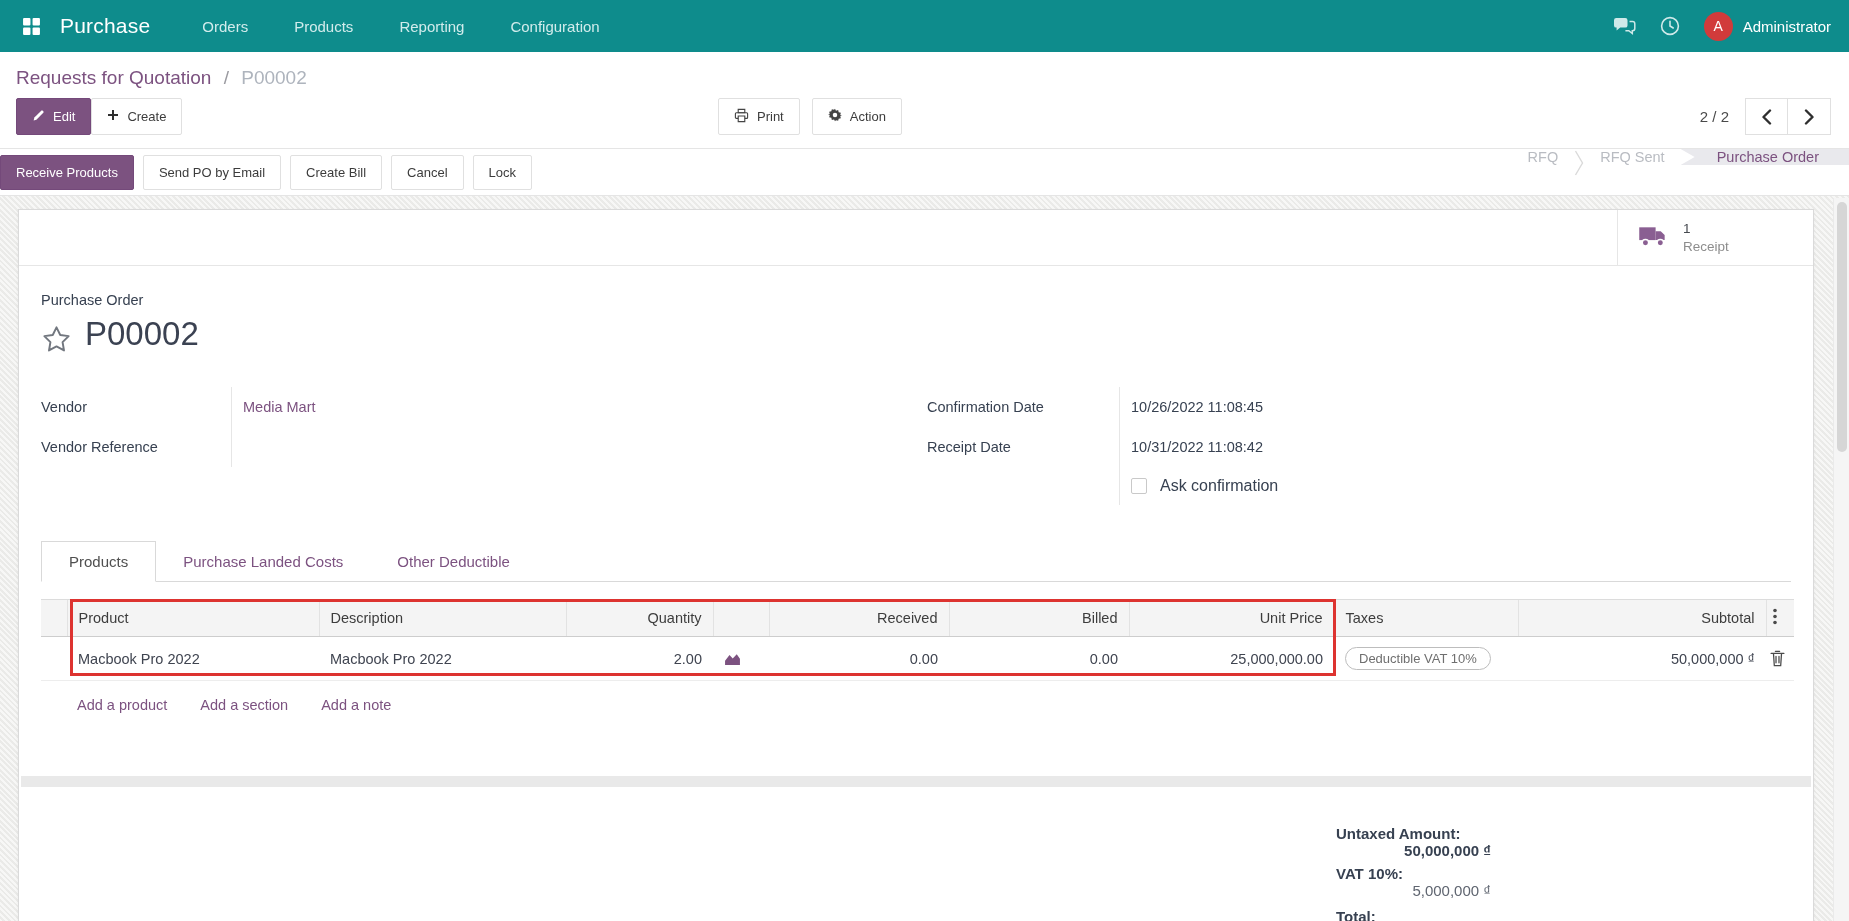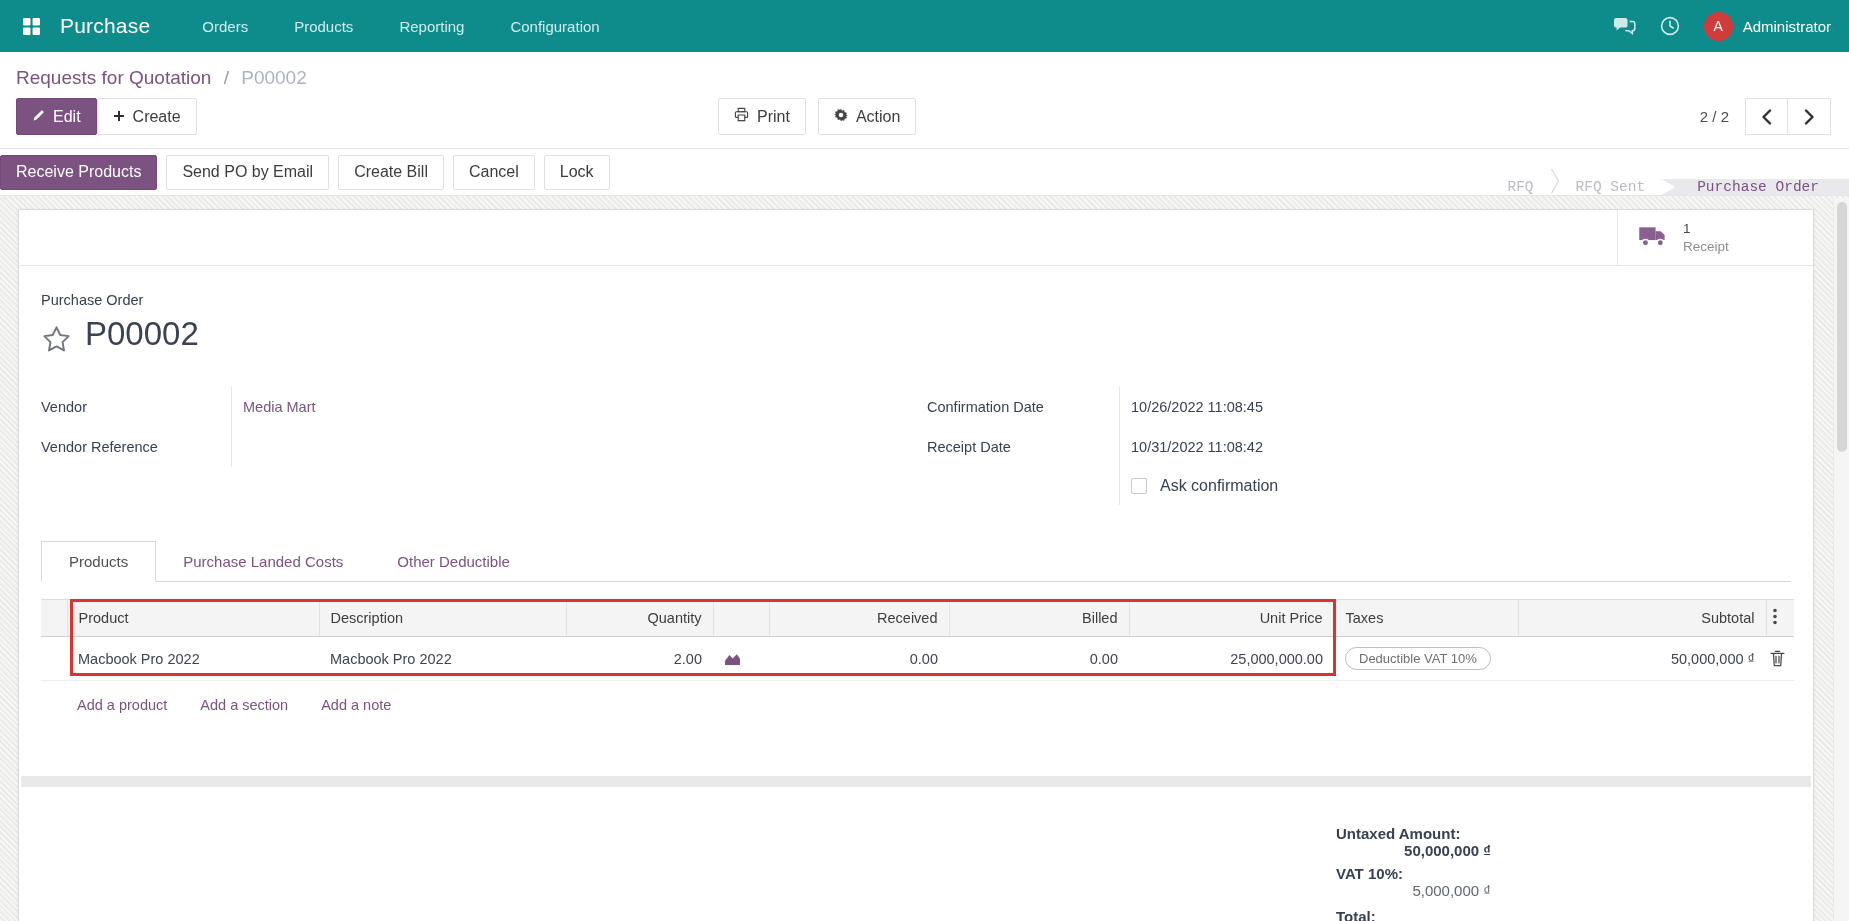--- a/index.html
+++ b/index.html
@@ -21,37 +21,37 @@
   .avatar { width:29px; height:29px; border-radius:50%; background:#d13b3b; color:#fff; display:flex; align-items:center; justify-content:center; font-size:14px; font-weight:500; }
   .username { font-size:15px; color:#fff; }
 
   
   .control-panel { background:#fff; padding:13px 16px 0 16px; flex:0 0 auto; }
   .breadcrumb { font-size:19px; line-height:25px; }
   .breadcrumb .parent { color:#7c5280; cursor:pointer; }
   .breadcrumb .sep { color:#9a9aa0; margin:0 7px; }
   .breadcrumb .current { color:#aeb4bd; }
   .cp-buttons { position:relative; height:52px; margin-top:6px; }
-  .btn { display:inline-flex; align-items:center; gap:8px; font-size:16px; padding:0 15px; height:37px;
+  .btn { display:inline-flex; align-items:center; gap:8px; font-size:13px; padding:0 15px; height:37px;
          border:1px solid #e0e0e0; background:#fff; color:#3c3c3c; cursor:pointer; border-radius:2px; white-space:nowrap; }
   .btn-primary { background:#7c5280; border-color:#74497a; color:#fff; }
   .left-buttons { position:absolute; left:0; top:2px; display:flex; }
   .center-buttons { position:absolute; left:702px; top:2px; display:flex; gap:12px; }
   .pager { position:absolute; right:2px; top:2px; display:flex; align-items:center; gap:16px; }
   .pager-text { font-size:15px; color:#4a4a4a; }
   .pager-btns { display:flex; }
   .pager-btn { width:43px; height:37px; background:#fff; border:1px solid #e0e0e0; display:flex; align-items:center; justify-content:center; cursor:pointer; }
   .pager-btn + .pager-btn { border-left:none; }
 
   
   .statusbar { height:48px; flex:0 0 48px; background:#fff; border-top:1px solid #e5e5e5; border-bottom:1px solid #e5e5e5;
                display:flex; align-items:center; position:relative; }
   .sb-buttons { display:flex; gap:9px; }
   .sb-btn { height:35px; }
-  .steps { position:absolute; right:0; top:0; bottom:0; display:flex; align-items:flex-end;font-family:Liberation Mono, monospace; }
+  .steps { position:absolute; right:0; top:0; bottom:0; display:flex; align-items:flex-start; }
   .step { display:flex; align-items:center; padding:0 16px; font-size:14.5px; color:#b9bcc2; cursor:pointer; }
   .step-sep { display:flex; align-items:center; }
   .step.current { background:#e9e9ed; color:#7c5280; font-weight:500; padding:0 30px 0 36px;
                   clip-path:polygon(0 0, 100% 0, 100% 100%, 0 100%, 14px 50%); }
 
   
   .main { flex:1 1 auto; position:relative; background:#efefed;
           background-image:repeating-linear-gradient(45deg, rgba(255,255,255,.5) 0 2px, rgba(0,0,0,.02) 2px 4px); }
   .sheet { position:absolute; left:18px; top:13px; width:1796px; bottom:-6px; background:#fff;
            border:1px solid #dadada; box-shadow:0 1px 3px rgba(0,0,0,.06); overflow:hidden; }

